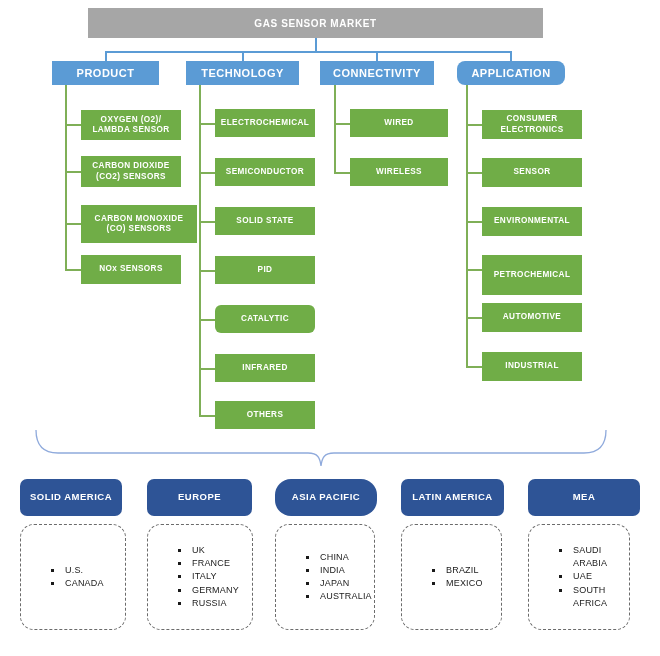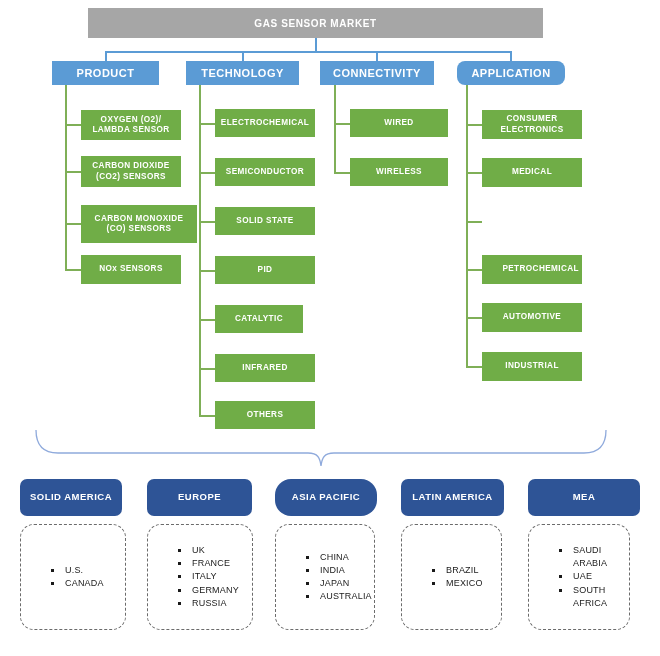--- a/index.html
+++ b/index.html
@@ -176,21 +176,21 @@
   </div>
   <div class="abs leaf-box" style="left:215px; top:158px; width:100px; height:28px;">
     <span>SEMICONDUCTOR</span>
   </div>
   <div class="abs leaf-box" style="left:215px; top:207px; width:100px; height:28px;">
     <span>SOLID STATE</span>
   </div>
   <div class="abs leaf-box" style="left:215px; top:256px; width:100px; height:28px;">
     <span>PID</span>
   </div>
-  <div class="abs leaf-box" style="left:215px; top:305px; width:88px; height:28px;">
+  <div class="abs leaf-box" style="left:215px; top:305px; width:100px; height:28px;border-radius:6px;">
     <span>CATALYTIC</span>
   </div>
   <div class="abs leaf-box" style="left:215px; top:354px; width:100px; height:28px;">
     <span>INFRARED</span>
   </div>
   <div class="abs leaf-box" style="left:215px; top:401px; width:100px; height:28px;">
     <span>OTHERS</span>
   </div>
 
   <div class="abs line-green" style="left:334px; top:85px; width:1.5px; height:88px;"></div>
@@ -209,23 +209,26 @@
   <div class="abs line-green" style="left:466px; top:172px; width:16px; height:1.5px;"></div>
   <div class="abs line-green" style="left:466px; top:221px; width:16px; height:1.5px;"></div>
   <div class="abs line-green" style="left:466px; top:269px; width:16px; height:1.5px;"></div>
   <div class="abs line-green" style="left:466px; top:317px; width:16px; height:1.5px;"></div>
   <div class="abs line-green" style="left:466px; top:366px; width:16px; height:1.5px;"></div>
 
   <div class="abs leaf-box" style="left:482px; top:110px; width:100px; height:29px;">
     <span>CONSUMER ELECTRONICS</span>
   </div>
   <div class="abs leaf-box" style="left:482px; top:158px; width:100px; height:29px;">
-    <span>MEDICAL</span>
-  </div>
-  <div class="abs leaf-box" style="left:482px; top:255px; width:100px; height:29px;justify-content:flex-end;">
+    <span>SENSOR</span>
+  </div>
+  <div class="abs leaf-box" style="left:482px; top:207px; width:100px; height:29px;">
+    <span>ENVIRONMENTAL</span>
+  </div>
+  <div class="abs leaf-box" style="left:482px; top:255px; width:100px; height:40px;">
     <span>PETROCHEMICAL</span>
   </div>
   <div class="abs leaf-box" style="left:482px; top:303px; width:100px; height:29px;">
     <span>AUTOMOTIVE</span>
   </div>
   <div class="abs leaf-box" style="left:482px; top:352px; width:100px; height:29px;">
     <span>INDUSTRIAL</span>
   </div>
 
   <svg class="brace-svg" width="660" height="656">

